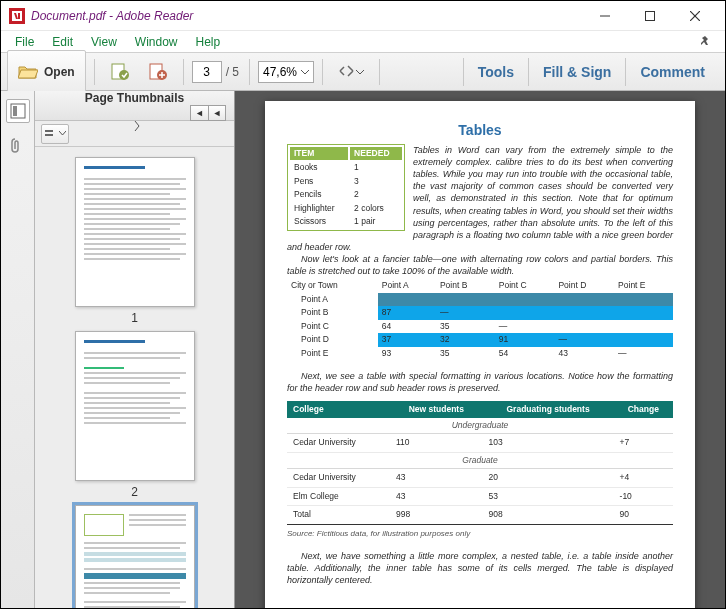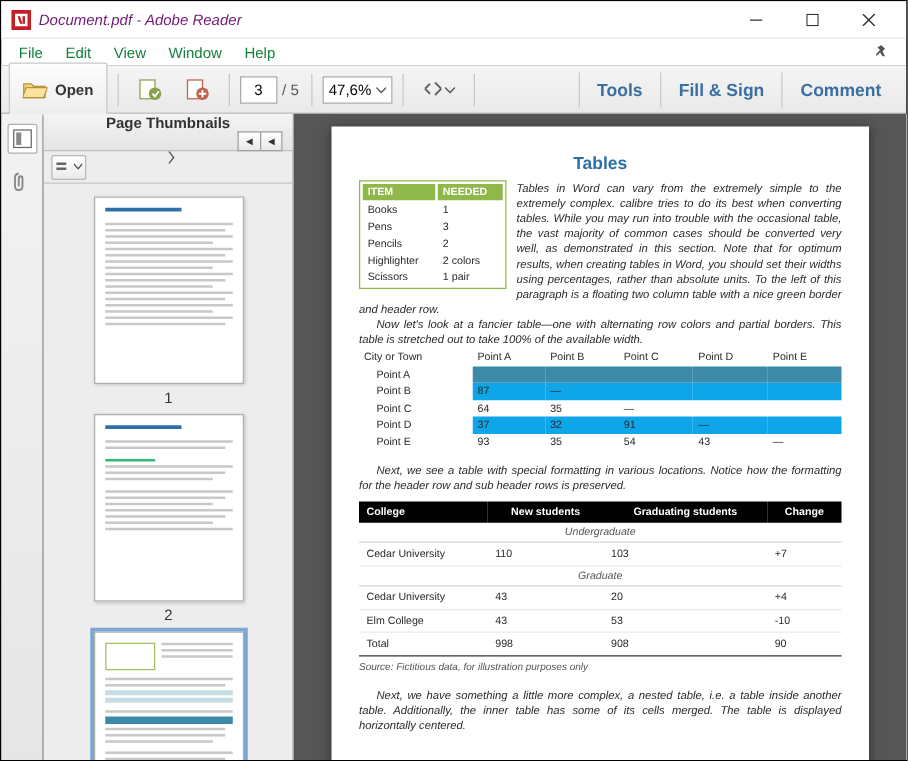--- a/index.html
+++ b/index.html
@@ -79,21 +79,21 @@
 .widetable { width: 100%; font-size: 8.5px; border-collapse: collapse; margin-top: 2px; }
 .widetable th { text-align: left; font-weight: 400; padding: 1px 4px; }
 .widetable td { padding: 1px 4px; }
 .widetable .r0 td { background: #3d89a8; }
 .widetable .r0 td:first-child { background: transparent; }
 .widetable .rb td { background: #0ea5e9; }
 .widetable .rb td:first-child { background: transparent; }
 .widetable td:first-child { padding-left: 14px; }
 
 .collegetable { width: 100%; font-size: 8.5px; border-collapse: collapse; margin-top: 6px; }
-.collegetable thead th { background: #000000; color: #fff; padding: 3px 6px; text-align: center; font-weight: 700; }
+.collegetable thead th { background: #0f766e; color: #fff; padding: 3px 6px; text-align: center; font-weight: 700; }
 .collegetable thead th:first-child { text-align: left; }
 .collegetable .subhdr td { font-style: italic; text-align: center; color: #555; padding: 2px; border-bottom: 1px solid #d8d8d8; }
 .collegetable tbody td { padding: 3px 6px; border-bottom: 1px solid #eaeaea; }
 .collegetable tbody td:nth-child(2),.collegetable tbody td:nth-child(3),.collegetable tbody td:nth-child(4) { text-align: left; }
 .collegetable .total td { border-top: 1.5px solid #333; border-bottom: 1.5px solid #333; font-weight: 400; margin-top: 28px; }
 .srcnote { font-size: 8px; font-style: italic; color: #555; margin-top: 4px; }
 
 svg { display: block; }
 </style>
 </head>

